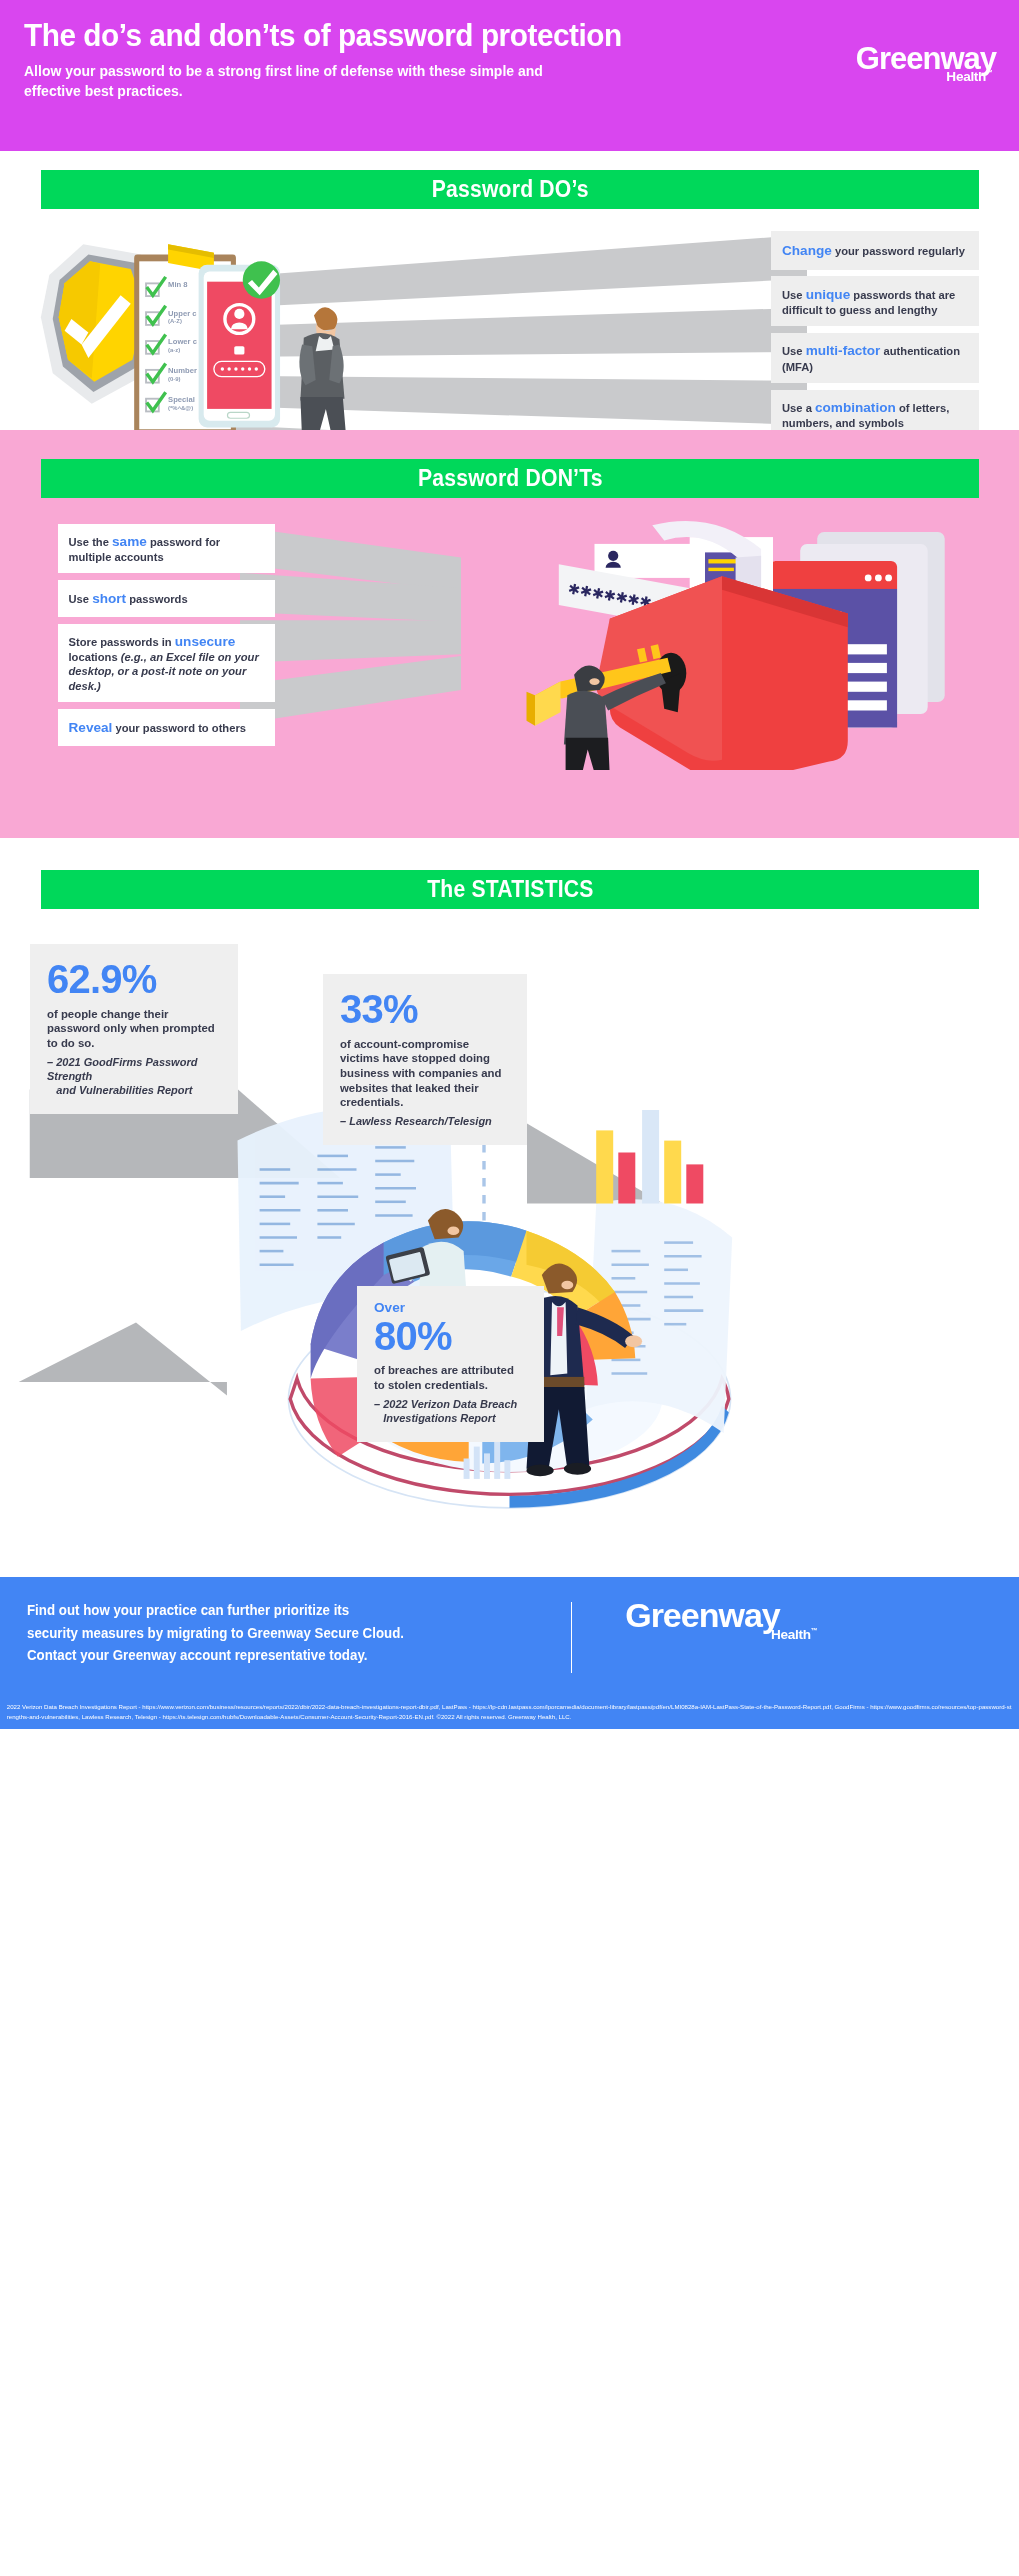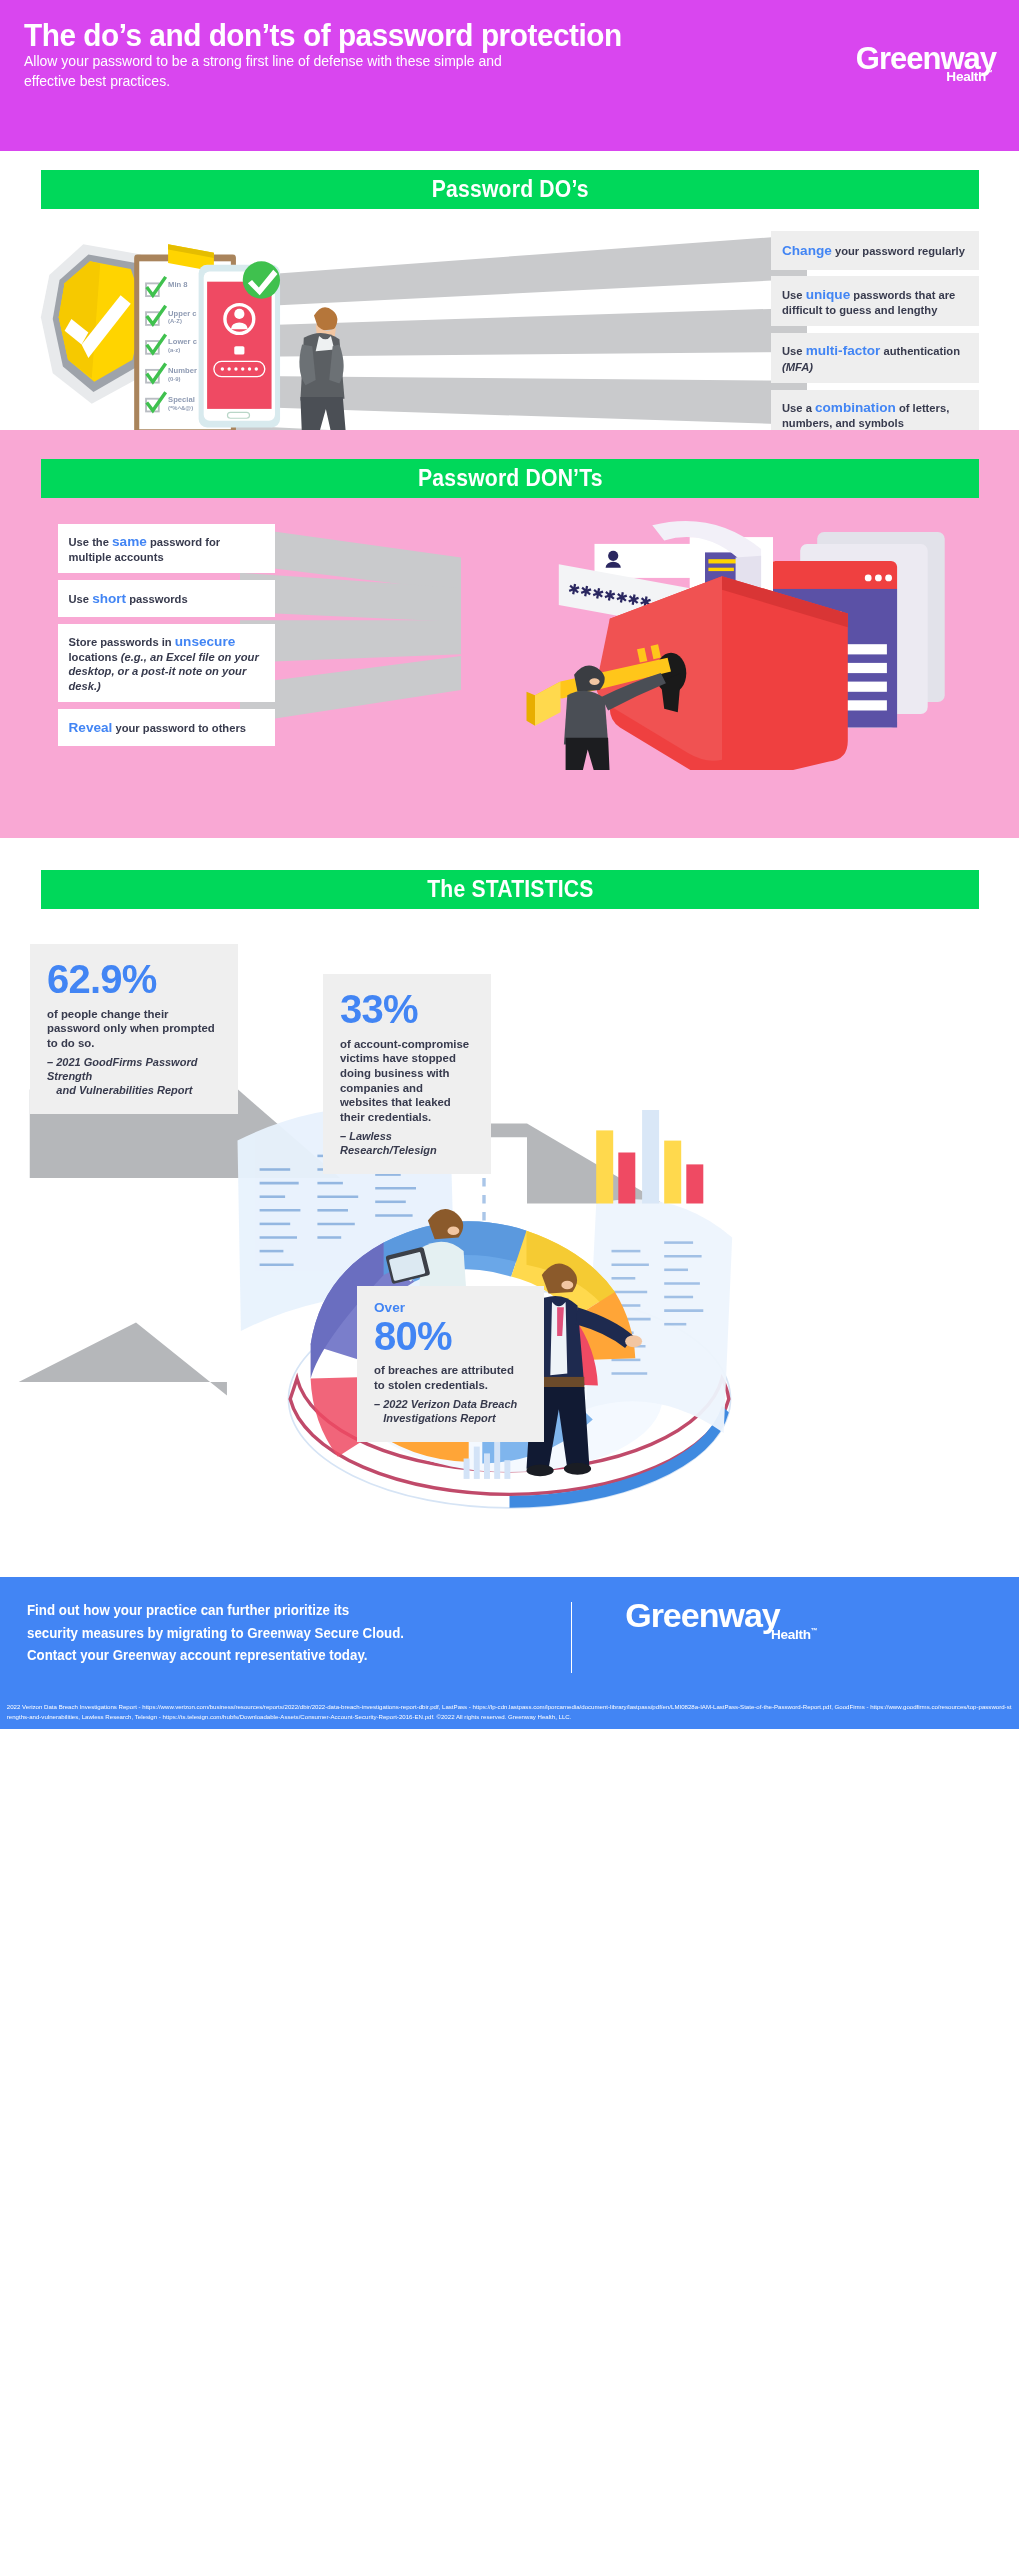--- a/index.html
+++ b/index.html
@@ -30,23 +30,23 @@
     line-height:1.05;
     font-stretch:condensed;
     transform:scaleX(0.93);
     transform-origin:left center;
     white-space:nowrap;
   }
   .header-sub {
     color:#ffffff;
     font-size:14px;
     line-height:1.42;
-    margin-top:0;
+    margin-top:10px;
     max-width:527px;
-    font-weight:400;
+    font-weight:700;
   }
   .logo {
     position:absolute;
     right:24px;
     top:44px;
     width:195px;
     text-align:right;
     color:#fff;
   }
   .logo-main {
@@ -110,21 +110,21 @@
     margin-bottom:6.8px;
     font-size:11.2px;
     font-weight:bold;
     line-height:1.26;
     color:#373a4d;
     min-height:39px;
     display:flex;
     align-items:center;
   }
   .callout .hl { color:#4285f4; font-size:13.6px; font-weight:bold; }
-  .callout .it { font-style:italic; }
+  .callout .it { }
 
   
   .donts-section {
     position:relative;
     background:#f9a8d4;
     padding-top:29px;
     height:408px;
     margin-top:24px;
   }
   .donts-body { position:relative; margin-top:25.5px; height:246px; }
@@ -157,21 +157,21 @@
     background:#b5b7ba;
   }
   .stat-pre { color:#4285f4; font-size:13.6px; font-weight:bold; line-height:1; margin-bottom:0.8px; }
   .stat-num { color:#4285f4; font-size:40px; font-weight:bold; line-height:1.0; letter-spacing:-0.8px; }
   .stat-desc { font-size:11.4px; font-weight:bold; line-height:1.28; margin-top:7.6px; color:#373a4d; }
   .stat-src { font-size:11px; font-weight:bold; font-style:italic; line-height:1.28; margin-top:4.2px; color:#373a4d; }
   .stat-src .ind { padding-left:9.3px; display:block; }
 
   
   #stat-1 { left:30px;  top:106px;  width:208px; }
-  #stat-2 { left:323px; top:136px;  width:168px; }
+  #stat-2 { left:323px; top:136px;  width:204px; }
   #stat-3 { left:18.7px;  top:476px;  width:208px; }
   #stat-4 { left:357px; top:448px;  width:187px; }
 
   
   .footer {
     background:#4285f4;
     height:122px;
     position:relative;
     padding:22px 25.5px 0 27px;
     display:flex;

